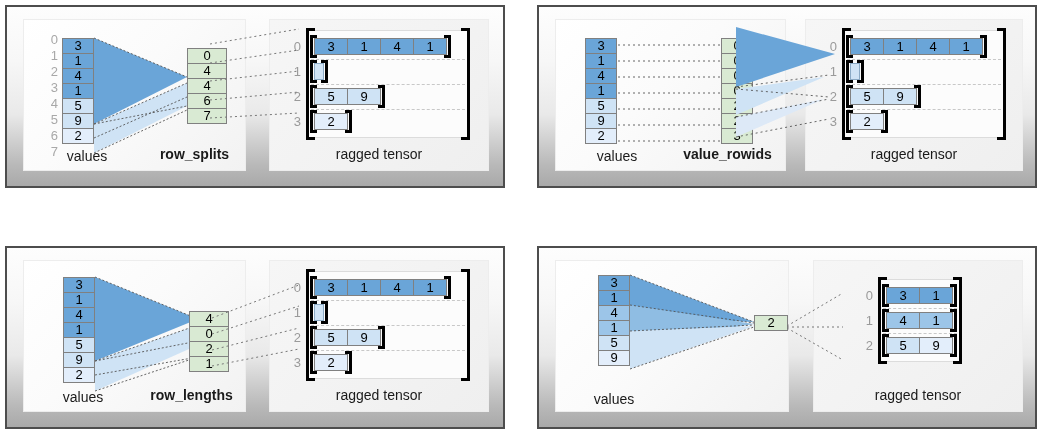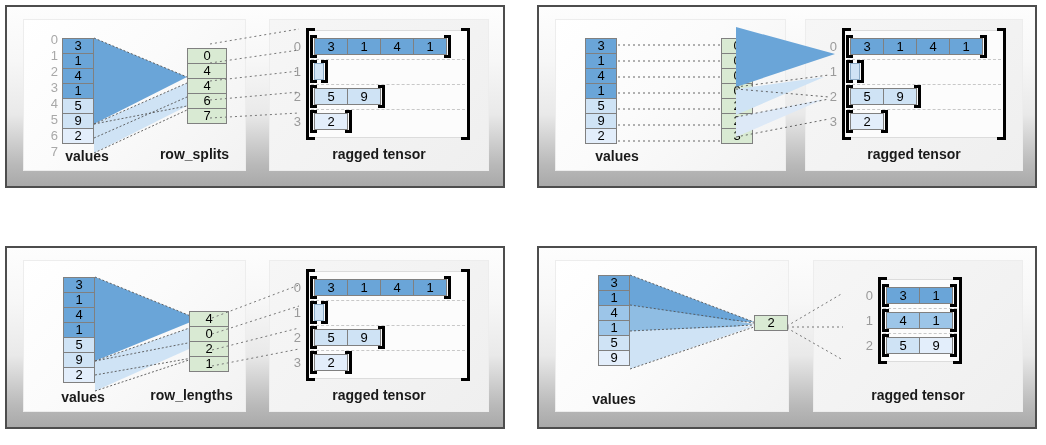--- a/index.html
+++ b/index.html
@@ -39,21 +39,20 @@
   .card.right { background: linear-gradient(135deg,#f6f6f6 0%,#f2f2f2 60%,#efefef 100%); }
 
   .card-label {
     position: absolute;
     left: 0; right: 0;
     text-align: center;
     font-size: 14px;
     color: #1a1a1a;
     line-height: 16px;
     white-space: pre-line;
-    font-weight: bold;
   }
   .card-label.bold { font-weight: bold; }
 
   
   .cellcol { position: absolute; }
   .cell {
     position: relative;
     border: 1px solid #808080;
     margin-top: -1px;
     text-align: center;
@@ -241,20 +240,21 @@
           <polyline points="62,25 164,25" fill="none" stroke="#555" stroke-width="0.9" stroke-dasharray="2,3"></polyline>
           <polyline points="62,41 164,41" fill="none" stroke="#555" stroke-width="0.9" stroke-dasharray="2,3"></polyline>
           <polyline points="62,57 164,57" fill="none" stroke="#555" stroke-width="0.9" stroke-dasharray="2,3"></polyline>
           <polyline points="62,73 164,73" fill="none" stroke="#555" stroke-width="0.9" stroke-dasharray="2,3"></polyline>
           <polyline points="62,89 164,89" fill="none" stroke="#555" stroke-width="0.9" stroke-dasharray="2,3"></polyline>
           <polyline points="62,105 164,105" fill="none" stroke="#555" stroke-width="0.9" stroke-dasharray="2,3"></polyline>
           <polyline points="62,121 164,121" fill="none" stroke="#555" stroke-width="0.9" stroke-dasharray="2,3"></polyline>
         </svg>
 
         <div class="card-label" style="top:128px;left:2px;width:118px;">values</div>
+        <div class="card-label bold" style="top:126px;left:112px;width:119px;">value_rowids</div>
       </div>
 
       <div class="card right" style="left:266px;top:12px;width:218px;height:152px;">
         <div class="rt-wrap" id="tr-rt" style="left:16px;top:10px;width:190px;height:102px;">
             <div class="rt-box" style="left: 22px; top: 0px; width: 160px; height: 108px;"></div>
             <div class="brk outer-l" style="left: 20px; top: -2px; width: 9px; height: 112px;"></div>
             <div class="brk outer-r" style="left: 175px; top: -2px; width: 9px; height: 112px;"></div>
             <div class="rowlab" style="left: 3px; top: 9px;">0</div>
             <div class="rbrk-l" style="left: 24px; top: 5px; width: 7px; height: 23px;"></div>
             <div class="rbrk-r" style="left: 158px; top: 5px; width: 7px; height: 23px;"></div>

